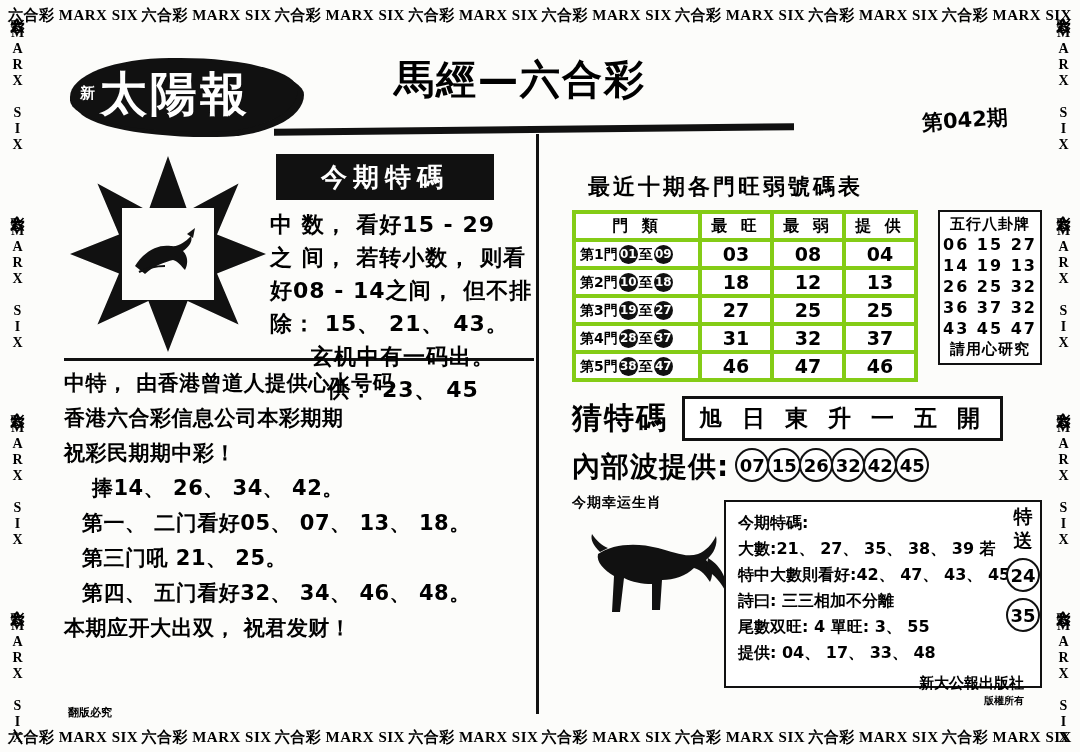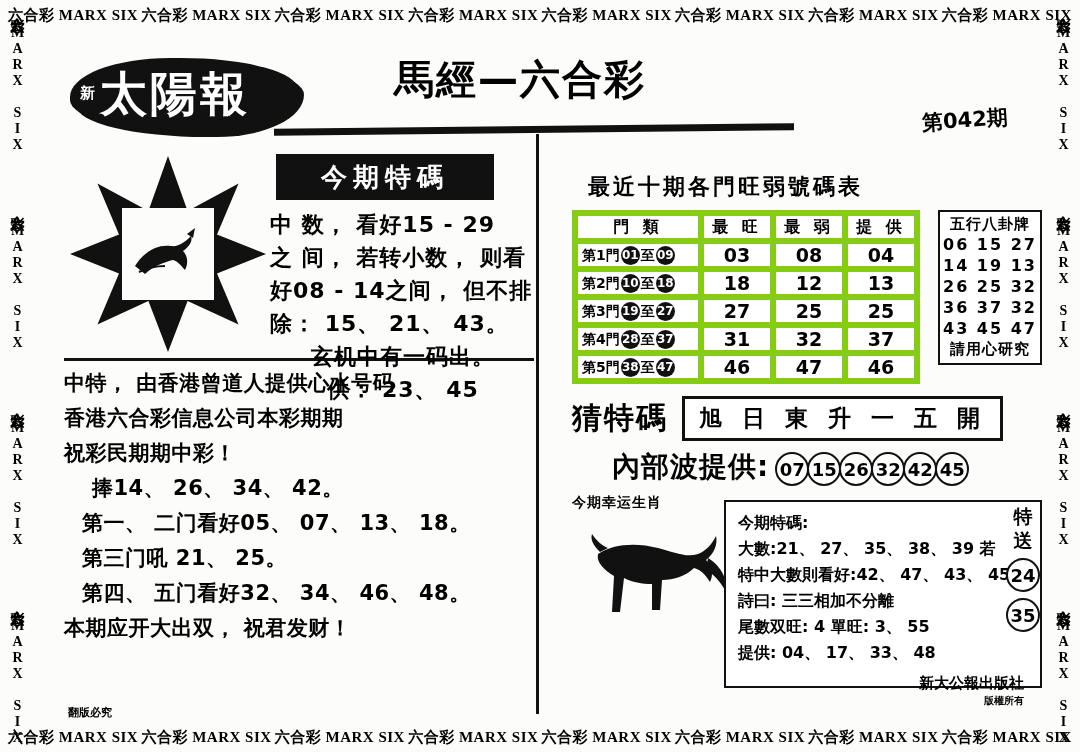--- a/index.html
+++ b/index.html
@@ -181,21 +181,21 @@
     position: absolute; left: 42px; top: 30px;
     font-size: 22px; font-weight: bold; letter-spacing: 3px;
     white-space: nowrap;
   }
   table.main-table {
     position: absolute; left: 26px; top: 68px;
     border-collapse: collapse;
     background: #fff;
   }
   table.main-table th, table.main-table td {
-    border: 6px solid #84cc16;
+    border: 4px solid #84cc16;
     font-size: 17px;
     font-weight: bold;
     text-align: center;
     padding: 0;
     height: 28px;
   }
   table.main-table th { letter-spacing: 4px; font-size: 16px; }
   table.main-table td.lab {
     font-size: 14px; letter-spacing: 0px; width: 126px; text-align: left; padding-left: 4px;
     white-space: nowrap;
@@ -233,21 +233,21 @@
   }
   .guess-box {
     margin-left: 14px;
     border: 3px solid #111;
     padding: 4px 14px;
     font-size: 23px; font-weight: bold; letter-spacing: 6px;
     background: #fff;
   }
   .wave-row {
     position: absolute; left: 26px; top: 306px;
-    display: flex; align-items: flex-end; margin-left: 40px;
+    display: flex; align-items: flex-start;
   }
   .wave-label { font-size: 28px; font-weight: bold; letter-spacing: 1px; }
   .balls { display: flex; margin-left: 6px; }
   .ball {
     width: 34px; height: 34px; border: 2px solid #111; border-radius: 50%;
     font-size: 18px; font-weight: bold;
     display: flex; align-items: center; justify-content: center;
     margin-right: -2px;
     background: #fff;
   }

